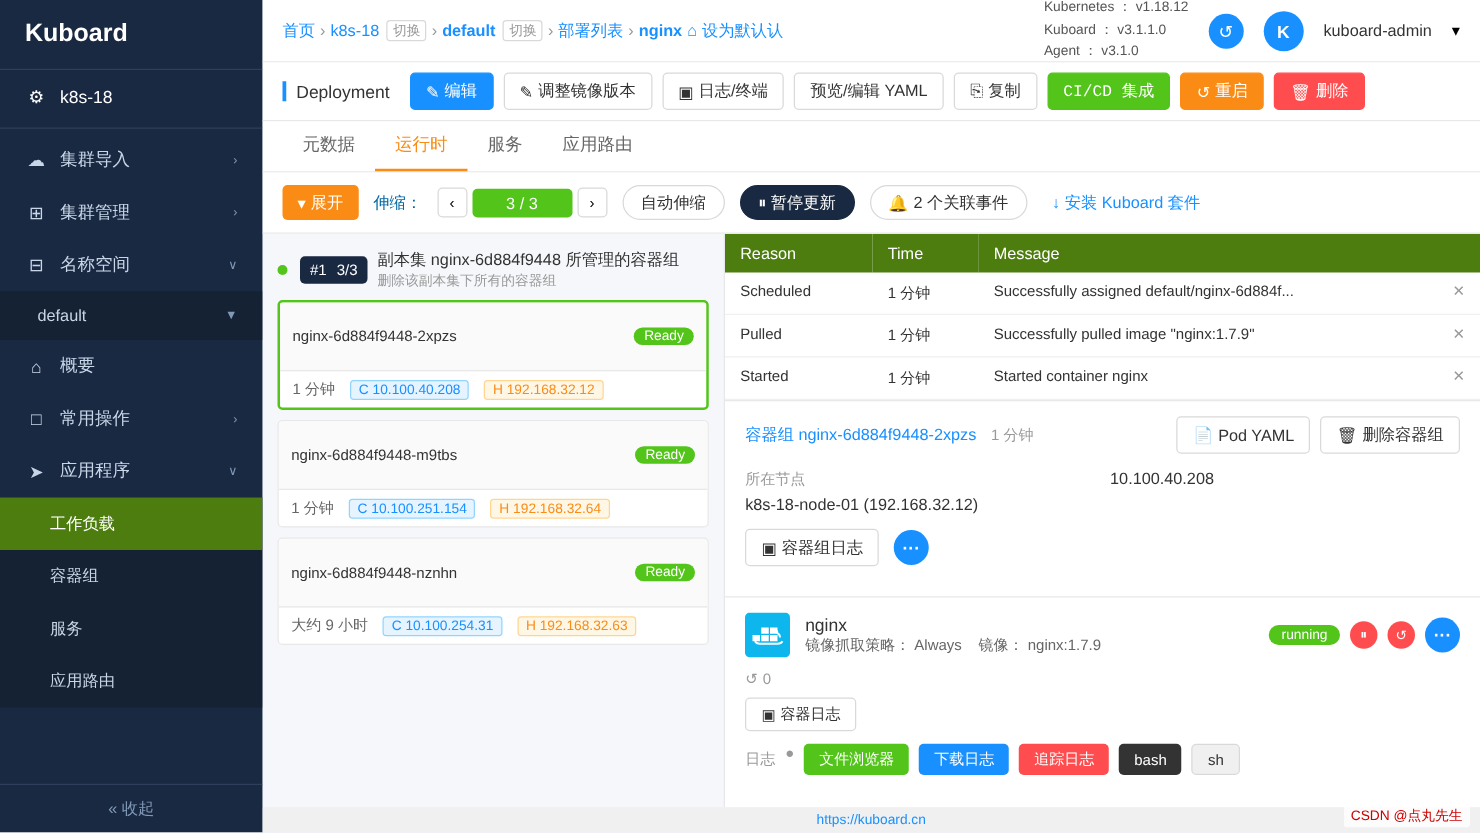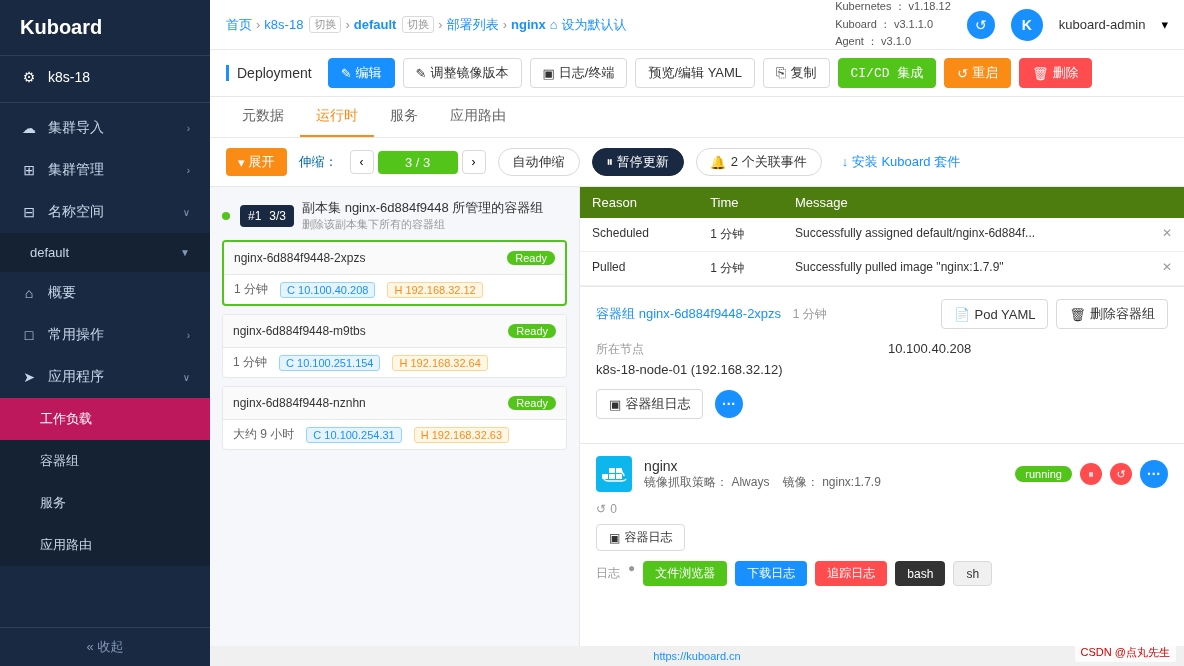--- a/index.html
+++ b/index.html
@@ -2,21 +2,21 @@
 <html><head>
   <meta charset="utf-8">
   <style>
     * { box-sizing: border-box; margin: 0; padding: 0; }
     body { font-family: -apple-system, BlinkMacSystemFont, 'Segoe UI', sans-serif; font-size: 13px; background: #f0f2f5; display: flex; height: 666px; overflow: hidden; }
 
     
     .sidebar { width: 210px; background: #1a2942; color: #fff; display: flex; flex-direction: column; flex-shrink: 0; height: 666px; overflow-y: auto; }
     .sidebar-logo { padding: 16px 20px; font-size: 20px; font-weight: bold; color: #fff; border-bottom: 1px solid #2d3f5a; }
     .sidebar-item { display: flex; align-items: center; padding: 12px 20px; cursor: pointer; color: #c8d6e8; font-size: 14px; justify-content: space-between; }
-    .sidebar-item.active { background: #be185d; color: #fff; }
+    .sidebar-item.active { background: #4d7c0f; color: #fff; }
     .sidebar-item.active-parent { color: #fff; }
     .sidebar-item-inner { display: flex; align-items: center; gap: 10px; }
     .sidebar-icon { width: 18px; height: 18px; display: inline-flex; align-items: center; justify-content: center; font-size: 14px; }
     .sidebar-sub { background: #152233; }
     .sidebar-sub .sidebar-item { padding-left: 40px; font-size: 13px; }
     .chevron { font-size: 10px; color: #8099b7; }
     .sidebar-divider { border-top: 1px solid #2d3f5a; margin: 4px 0; }
     .sidebar-bottom { margin-top: auto; border-top: 1px solid #2d3f5a; }
     .collapse-btn { padding: 10px 20px; color: #8099b7; cursor: pointer; text-align: center; font-size: 13px; }
     .green-dot { width: 8px; height: 8px; background: #52c41a; border-radius: 50%; display: inline-block; margin-right: 4px; }
@@ -72,21 +72,21 @@
     .right-panel { flex: 1; overflow-y: auto; background: #fff; }
 
     
     .pod-group-header { display: flex; align-items: center; gap: 8px; margin-bottom: 8px; }
     .pod-badge { background: #1a2942; color: #fff; padding: 4px 8px; border-radius: 4px; font-size: 12px; display: flex; align-items: center; gap: 4px; }
     .pod-group-title { font-size: 13px; color: #333; }
     .pod-group-sub { font-size: 11px; color: #999; }
 
     
     .pod-card { background: #fff; border: 1px solid #e8e8e8; border-radius: 4px; margin-bottom: 8px; overflow: hidden; }
-    .pod-card-header { display: flex; align-items: center; justify-content: space-between; padding: 9px 10px; border-bottom: 1px solid #e8e8e8; background: #fafafa; }
+    .pod-card-header { display: flex; align-items: center; justify-content: space-between; padding: 20px 10px; border-bottom: 1px solid #e8e8e8; background: #fafafa; }
     .pod-name { font-size: 12px; color: #333; font-weight: 500; }
     .ready-badge { background: #52c41a; color: #fff; font-size: 11px; padding: 1px 8px; border-radius: 10px; }
     .pod-card-body { padding: 6px 10px; display: flex; align-items: center; gap: 12px; }
     .pod-time { font-size: 12px; color: #666; }
     .ip-tag { font-size: 11px; padding: 1px 6px; border-radius: 3px; }
     .ip-tag-c { background: #e6f4ff; color: #1890ff; border: 1px solid #91d5ff; }
     .ip-tag-h { background: #fff7e6; color: #fa8c16; border: 1px solid #ffd591; }
 
     
     .event-table { width: 100%; border-collapse: collapse; }
@@ -363,20 +363,28 @@
             </td>
           </tr>
           <tr>
             <td>Pulled</td>
             <td>1 分钟</td>
             <td>
               <span>Successfully pulled image "nginx:1.7.9"</span>
               <span class="close-x">✕</span>
             </td>
           </tr>
+          <tr>
+            <td>Started</td>
+            <td>1 分钟</td>
+            <td>
+              <span>Started container nginx</span>
+              <span class="close-x">✕</span>
+            </td>
+          </tr>
         </tbody>
       </table>
 
       <div class="pod-detail">
         <div class="pod-detail-header">
           <div>
             <span class="pod-detail-title">容器组 nginx-6d884f9448-2xpzs</span>
             <span class="pod-detail-time">1 分钟</span>
           </div>
           <div class="pod-detail-btns">

